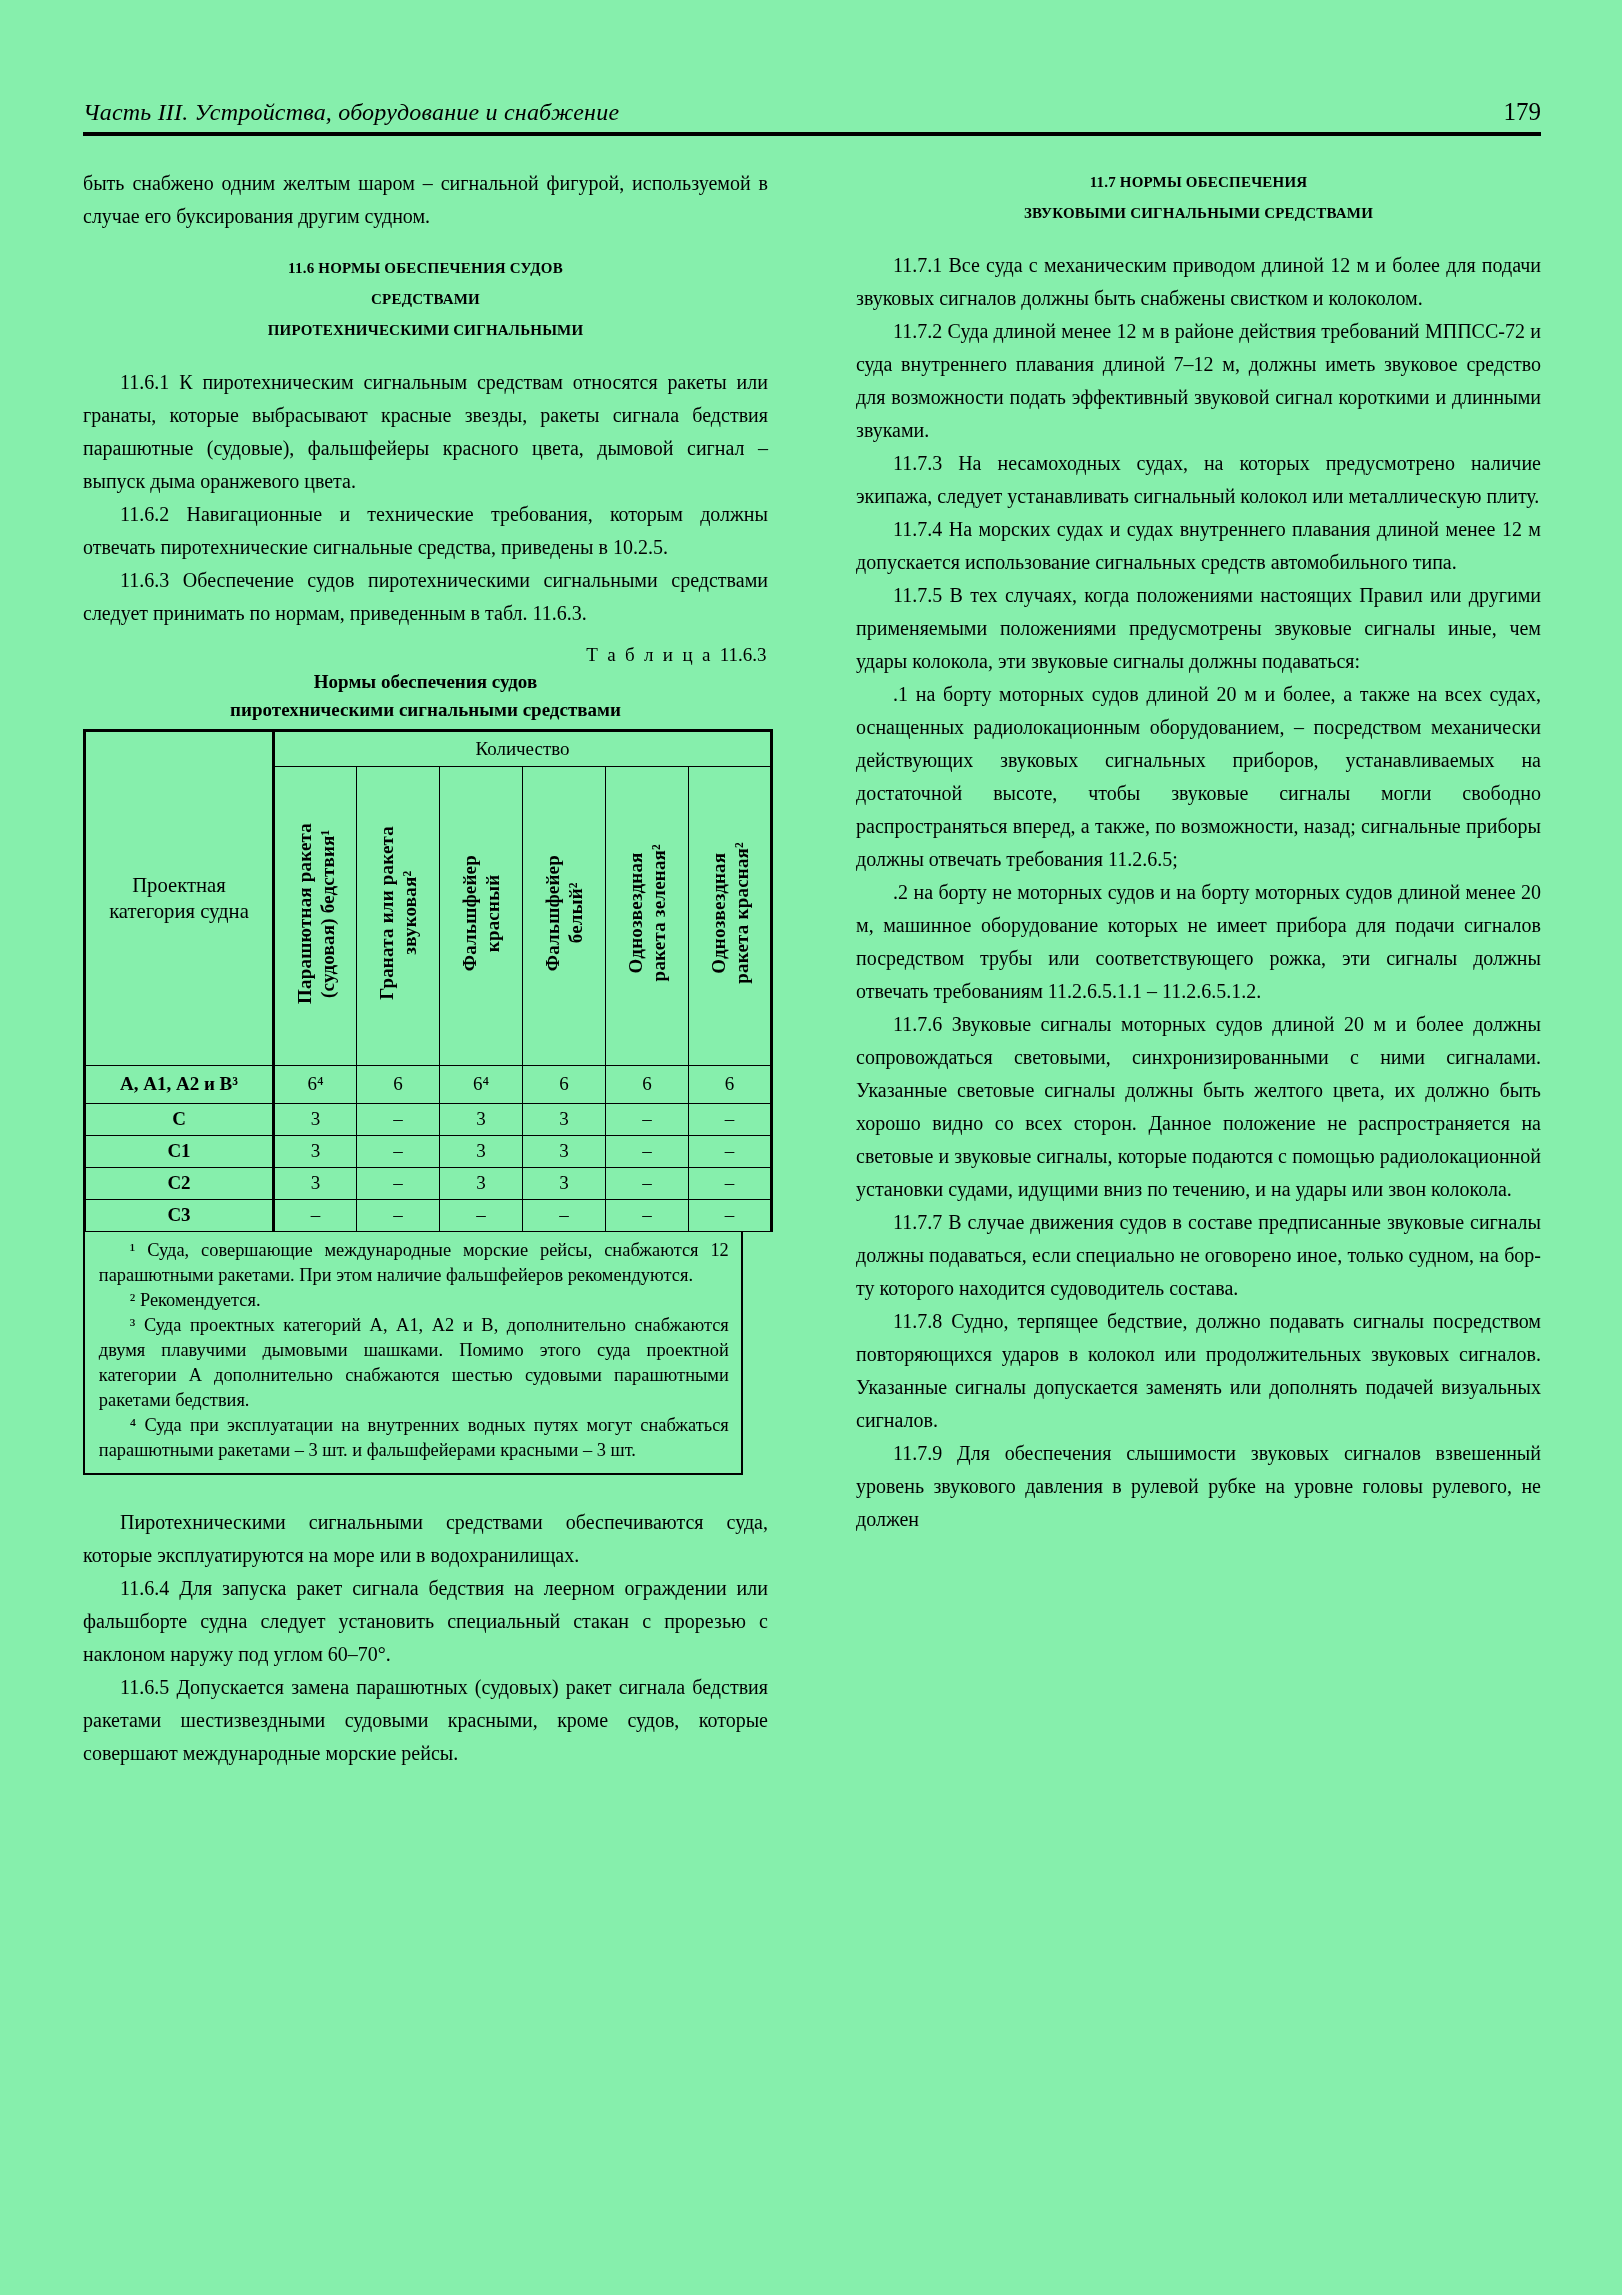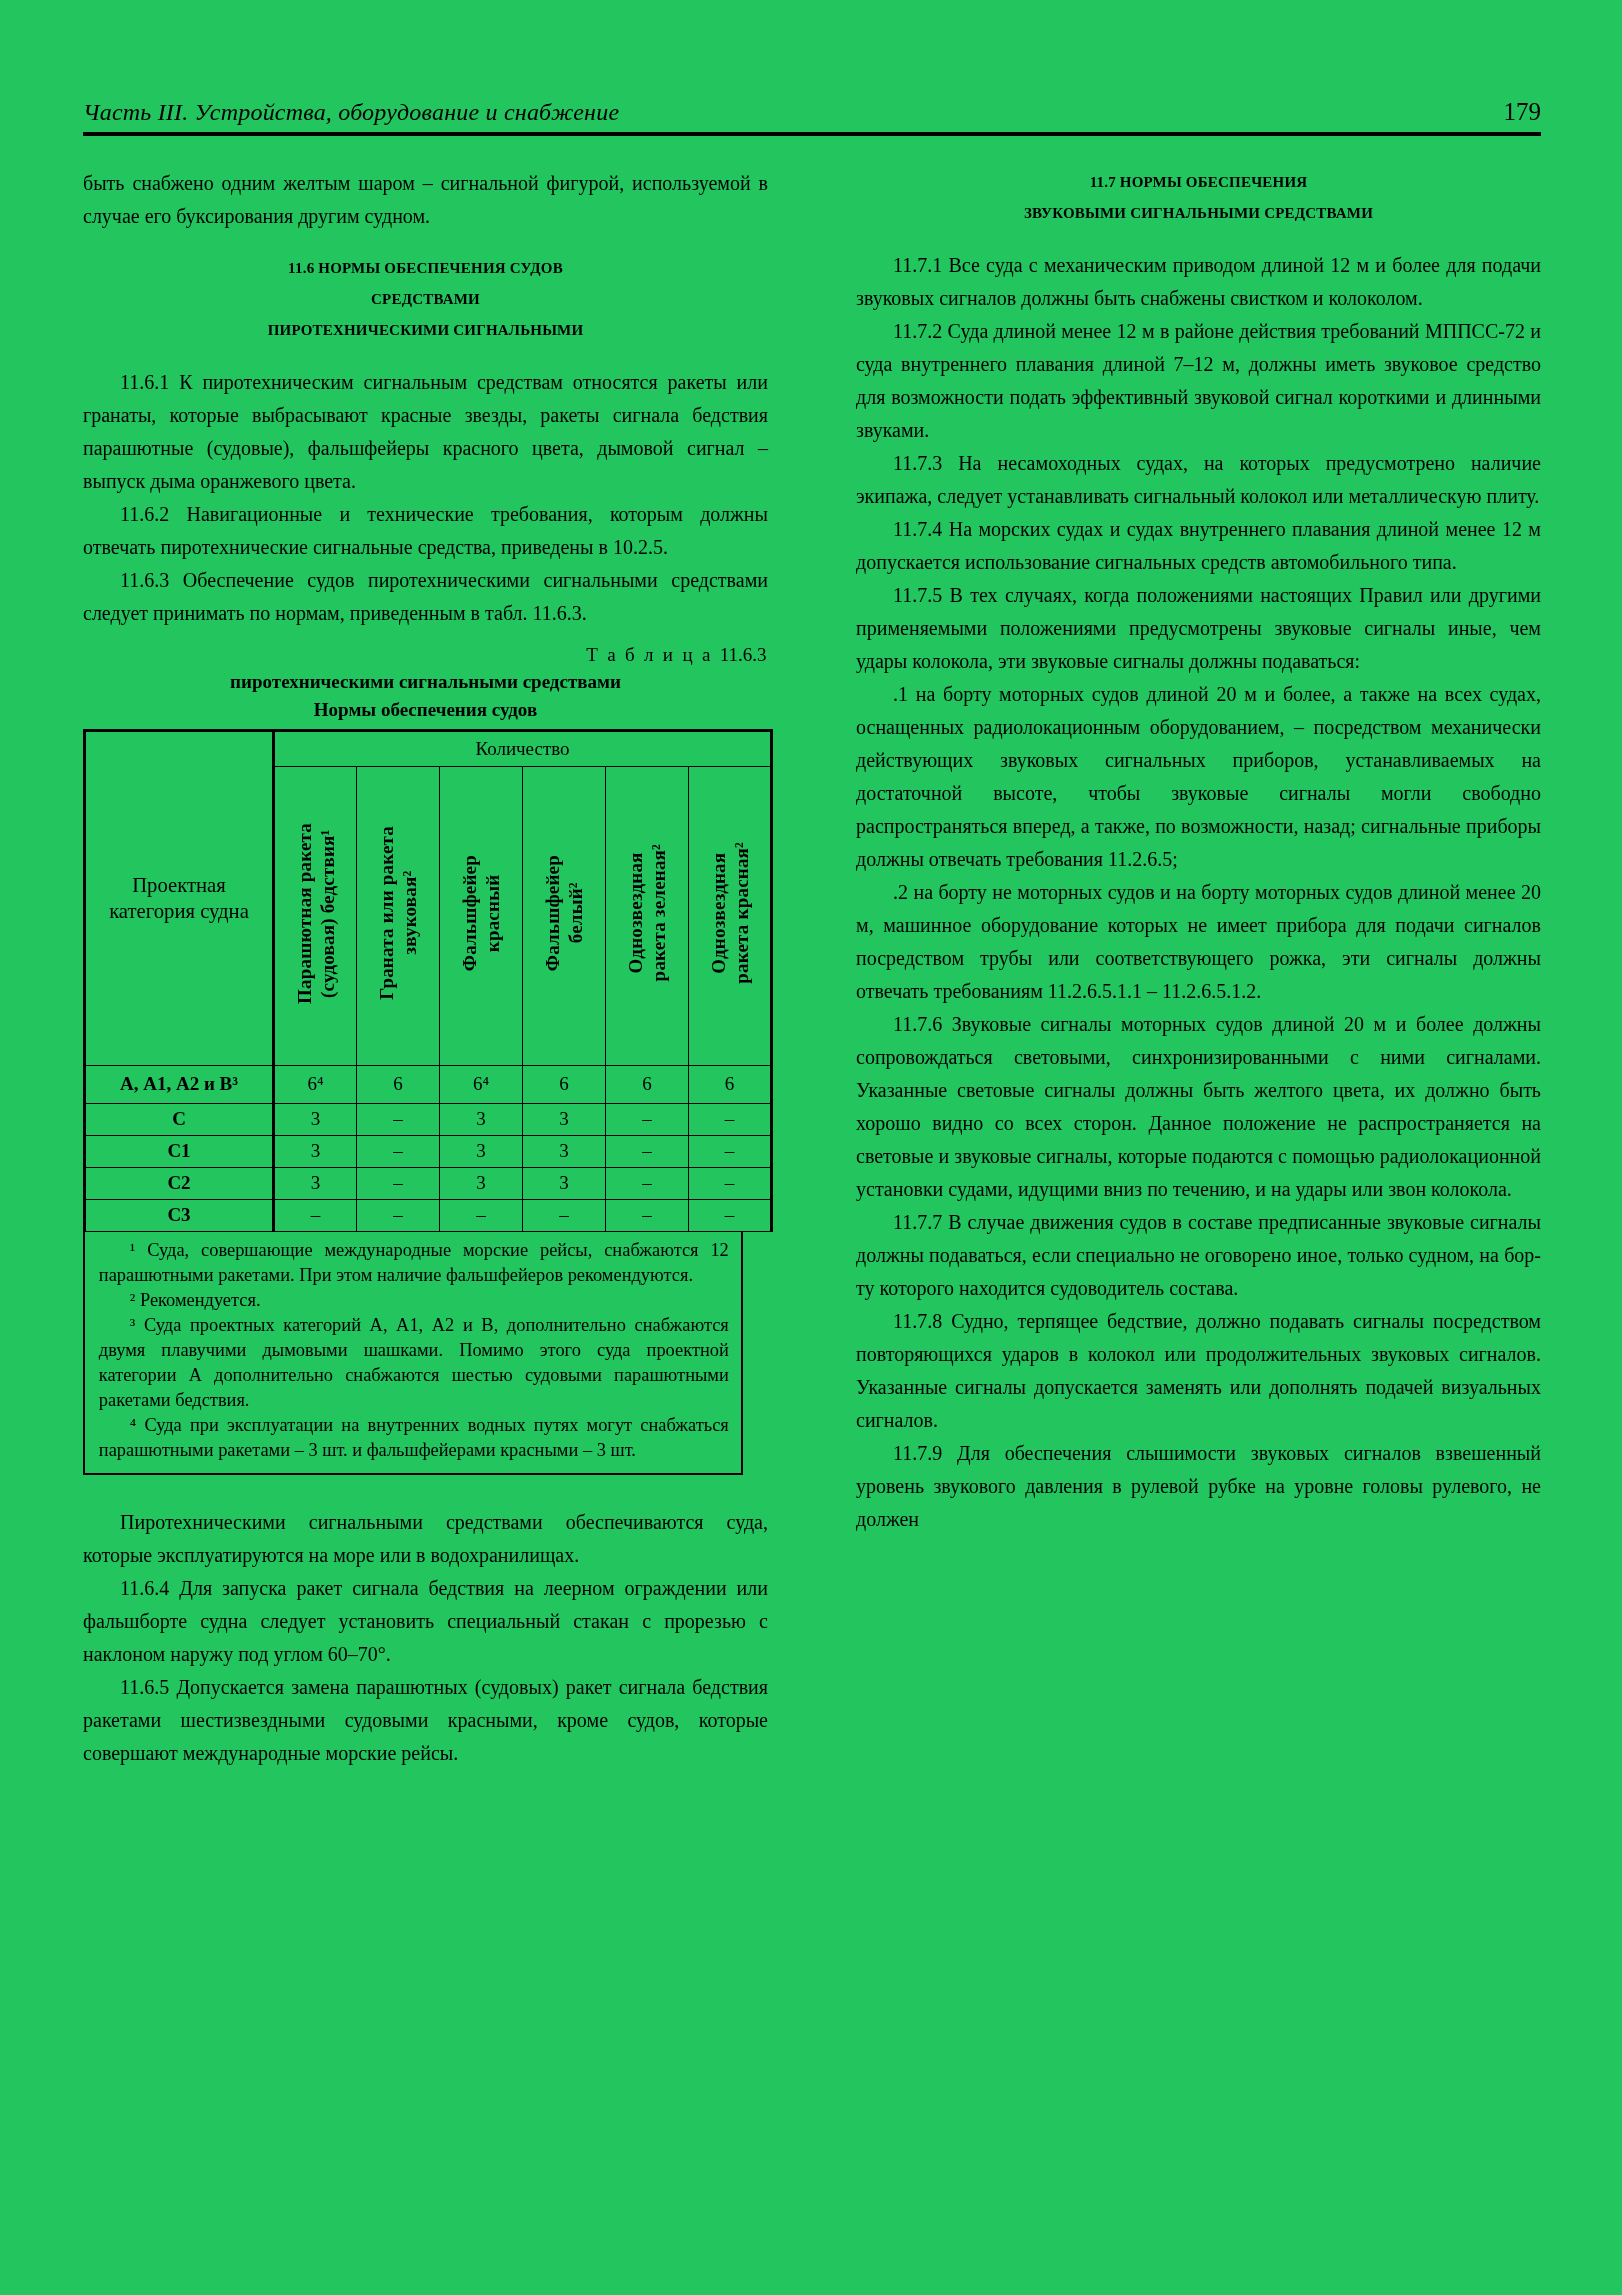--- a/index.html
+++ b/index.html
@@ -8,21 +8,21 @@
     background: #ffffff;
   }
   body {
     font-family: "Liberation Serif", "DejaVu Serif", serif;
     color: #000000;
   }
   .page {
     position: relative;
     width: 1623px;
     height: 2295px;
-    background: #22c55e;
+    background: #86efac;
     box-sizing: border-box;
     padding: 8px;
     overflow: hidden;
   }
 
   
   .running-head {
     position: absolute;
     left: 83px;
     top: 98px;
@@ -198,22 +198,22 @@
       <h2 class="sec">ПИРОТЕХНИЧЕСКИМИ СИГНАЛЬНЫМИ</h2>
       <div class="sp-26"></div>
 
       <p class="t ind">11.6.1 К пиротехническим сигнальным средствам относятся ракеты или гранаты, которые выбрасывают красные звезды, ракеты сигнала бедствия парашютные (судовые), фальшфейеры красного цвета, дымовой сиг­нал – выпуск дыма оранжевого цвета.</p>
       <p class="t ind">11.6.2 Навигационные и технические требования, которым должны отвечать пиротехнические сигналь­ные средства, приведены в 10.2.5.</p>
       <p class="t ind">11.6.3 Обеспечение судов пиротехническими сиг­нальными средствами следует принимать по нормам, приведенным в табл. 11.6.3.</p>
 
       <div class="sp-18"></div>
 
       <p class="table-label"><span>Т а б л и ц а </span><span class="num">11.6.3</span></p>
+      <p class="table-caption">Нормы обеспечения судов</p>
       <p class="table-caption">пиротехническими сигнальными средствами</p>
-      <p class="table-caption">Нормы обеспечения судов</p>
 
       <table class="norms">
         <colgroup>
           <col style="width:189px">
           <col style="width:83px">
           <col style="width:83px">
           <col style="width:83px">
           <col style="width:83px">
           <col style="width:83px">
           <col style="width:83px">

